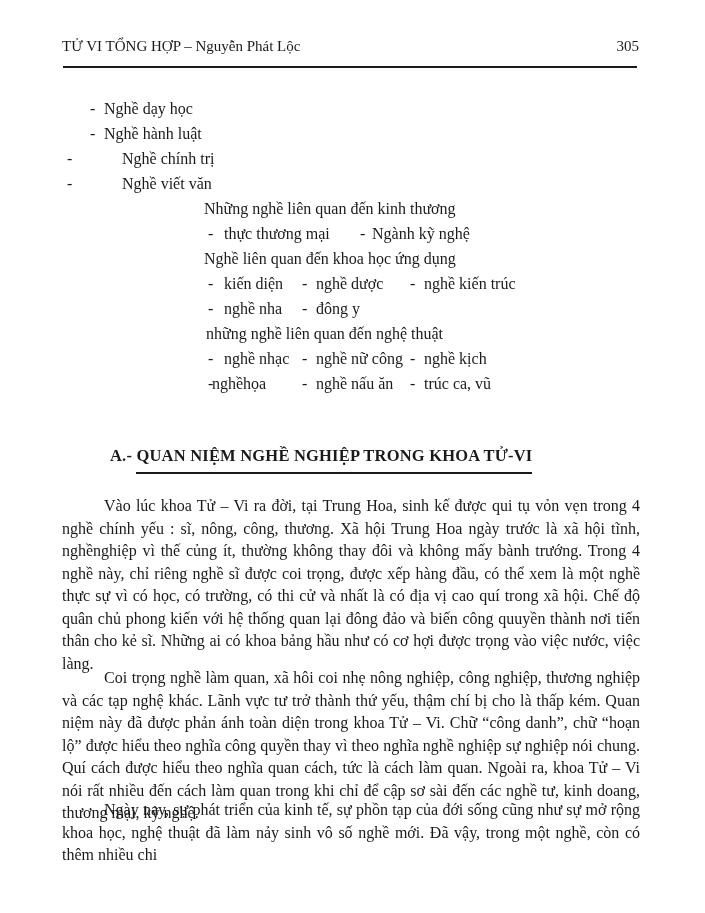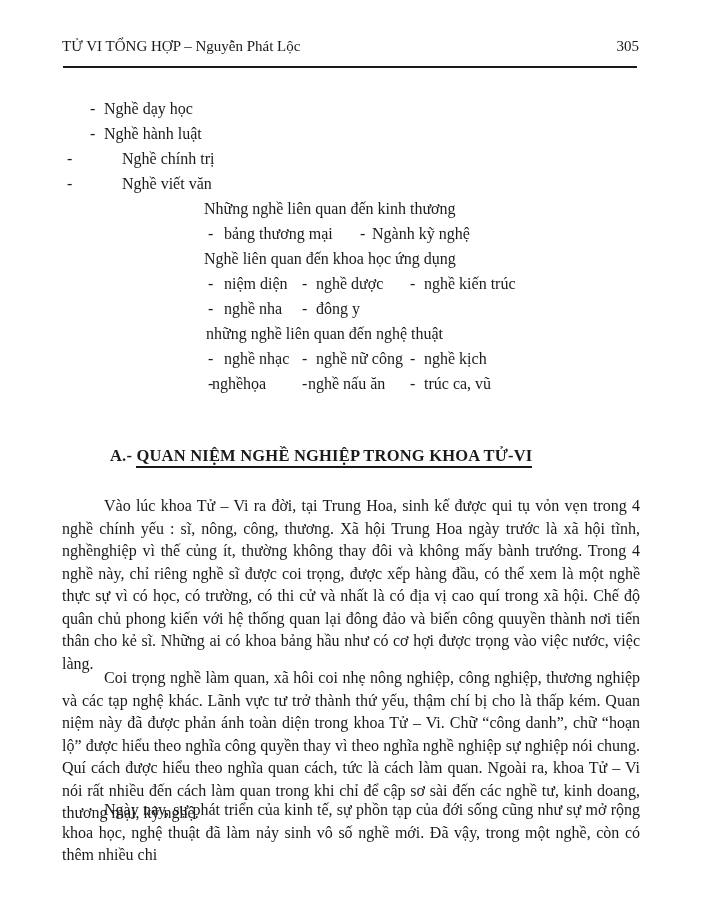--- a/index.html
+++ b/index.html
@@ -35,21 +35,21 @@
   .ln { position: absolute; left: 0; width: 705px; height: 25px; }
   .sg { position: absolute; white-space: nowrap; }
   .heading {
     position: absolute;
     top: 446px; left: 110px;
     font-size: 16.5px;
     font-weight: bold;
     letter-spacing: 0.2px;
     white-space: nowrap;
   }
-  .heading .u { border-bottom: 2px solid #1a1a1a; padding-bottom: 1px; }
+  .heading .u { border-bottom: 2px solid #1a1a1a; padding-bottom: 7px; }
   .para {
     position: absolute;
     left: 62px;
     width: 578px;
     margin: 0;
     text-align: justify;
     text-indent: 42px;
     font-size: 16px;
     line-height: 22.5px;
   }
@@ -83,30 +83,30 @@
     </div>
     <div class="ln" style="top:75px">
       <span class="sg" style="left:67px">-</span>
       <span class="sg" style="left:122px">Nghề viết văn</span>
     </div>
     <div class="ln" style="top:100px">
       <span class="sg" style="left:204px">Những nghề liên quan đến kinh thương</span>
     </div>
     <div class="ln" style="top:125px">
       <span class="sg" style="left:208px">-</span>
-      <span class="sg" style="left:224px">bảng thương mại</span>
+      <span class="sg" style="left:224px">thực thương mại</span>
       <span class="sg" style="left:360px">-</span>
       <span class="sg" style="left:372px">Ngành kỹ nghệ</span>
     </div>
     <div class="ln" style="top:150px">
       <span class="sg" style="left:204px">Nghề liên quan đến khoa học ứng dụng</span>
     </div>
     <div class="ln" style="top:175px">
       <span class="sg" style="left:208px">-</span>
-      <span class="sg" style="left:224px">niệm diện</span>
+      <span class="sg" style="left:224px">kiến diện</span>
       <span class="sg" style="left:302px">-</span>
       <span class="sg" style="left:316px">nghề dược</span>
       <span class="sg" style="left:410px">-</span>
       <span class="sg" style="left:424px">nghề kiến trúc</span>
     </div>
     <div class="ln" style="top:200px">
       <span class="sg" style="left:208px">-</span>
       <span class="sg" style="left:224px">nghề nha</span>
       <span class="sg" style="left:302px">-</span>
       <span class="sg" style="left:316px">đông y</span>
@@ -119,21 +119,21 @@
       <span class="sg" style="left:224px">nghề nhạc</span>
       <span class="sg" style="left:302px">-</span>
       <span class="sg" style="left:316px">nghề nữ công</span>
       <span class="sg" style="left:410px">-</span>
       <span class="sg" style="left:424px">nghề kịch</span>
     </div>
     <div class="ln" style="top:275px">
       <span class="sg" style="left:208px">-</span>
       <span class="sg" style="left:212px">nghềhọa</span>
       <span class="sg" style="left:302px">-</span>
-      <span class="sg" style="left:308px">nghề nấu ăn</span>
+      <span class="sg" style="left:316px">nghề nấu ăn</span>
       <span class="sg" style="left:410px">-</span>
       <span class="sg" style="left:424px">trúc ca, vũ</span>
     </div>
   </div>
 
   <div class="heading">
     <span>A.- </span><span class="u">QUAN NIỆM NGHỀ NGHIỆP TRONG KHOA TỬ-VI</span>
   </div>
 
   <p class="para" id="p1">Vào lúc khoa Tử – Vi ra đời, tại Trung Hoa, sinh kế được qui tụ vỏn vẹn trong 4 nghề chính yếu : sĩ, nông, công, thương. Xã hội Trung Hoa ngày trước là xã hội tĩnh, nghềnghiệp vì thế củng ít, thường không thay đôi và không mấy bành trướng. Trong 4 nghề này, chỉ riêng nghề sĩ được coi trọng, được xếp hàng đầu, có thể xem là một nghề thực sự vì có học, có trường, có thi cử và nhất là có địa vị cao quí trong xã hội. Chế độ quân chủ phong kiến với hệ thống quan lại đông đảo và biến công quuyền thành nơi tiến thân cho kẻ sĩ. Những ai có khoa bảng hầu như có cơ hợi được trọng vào việc nước, việc làng.</p>

